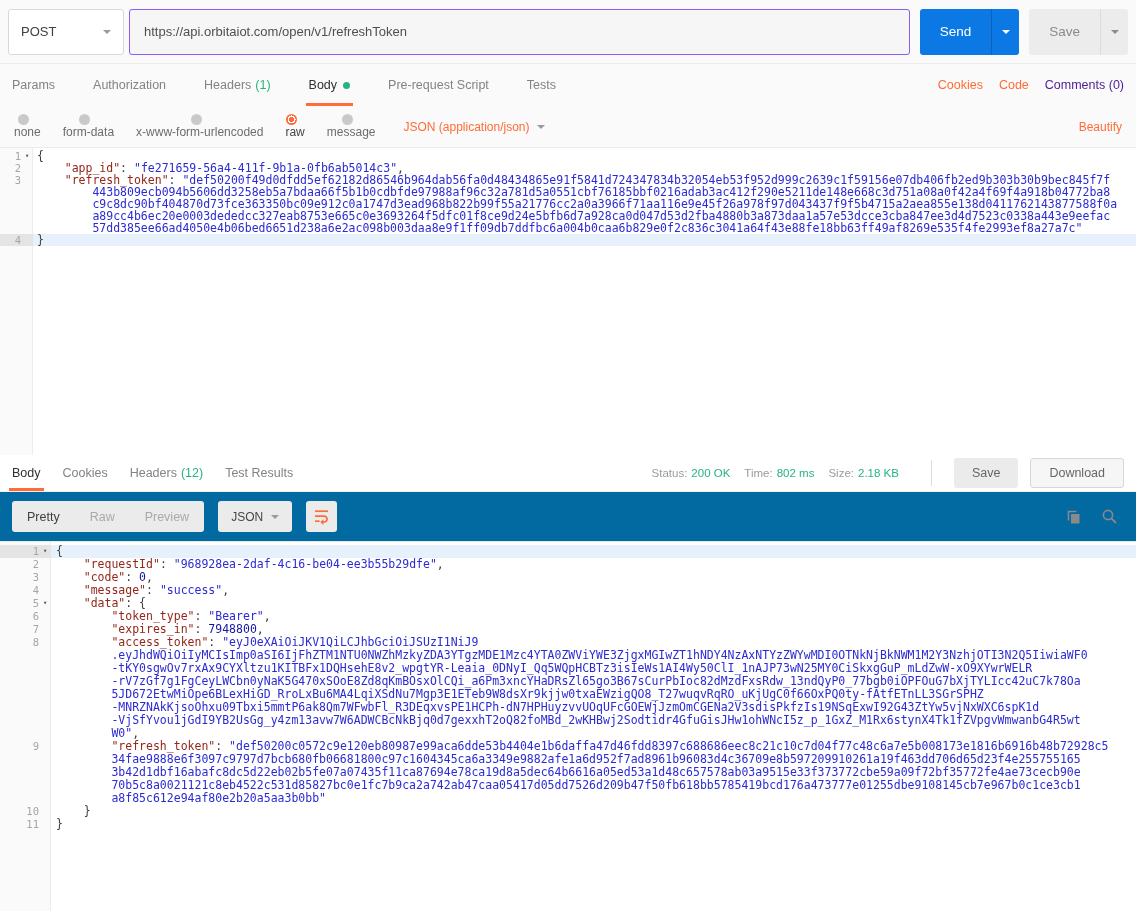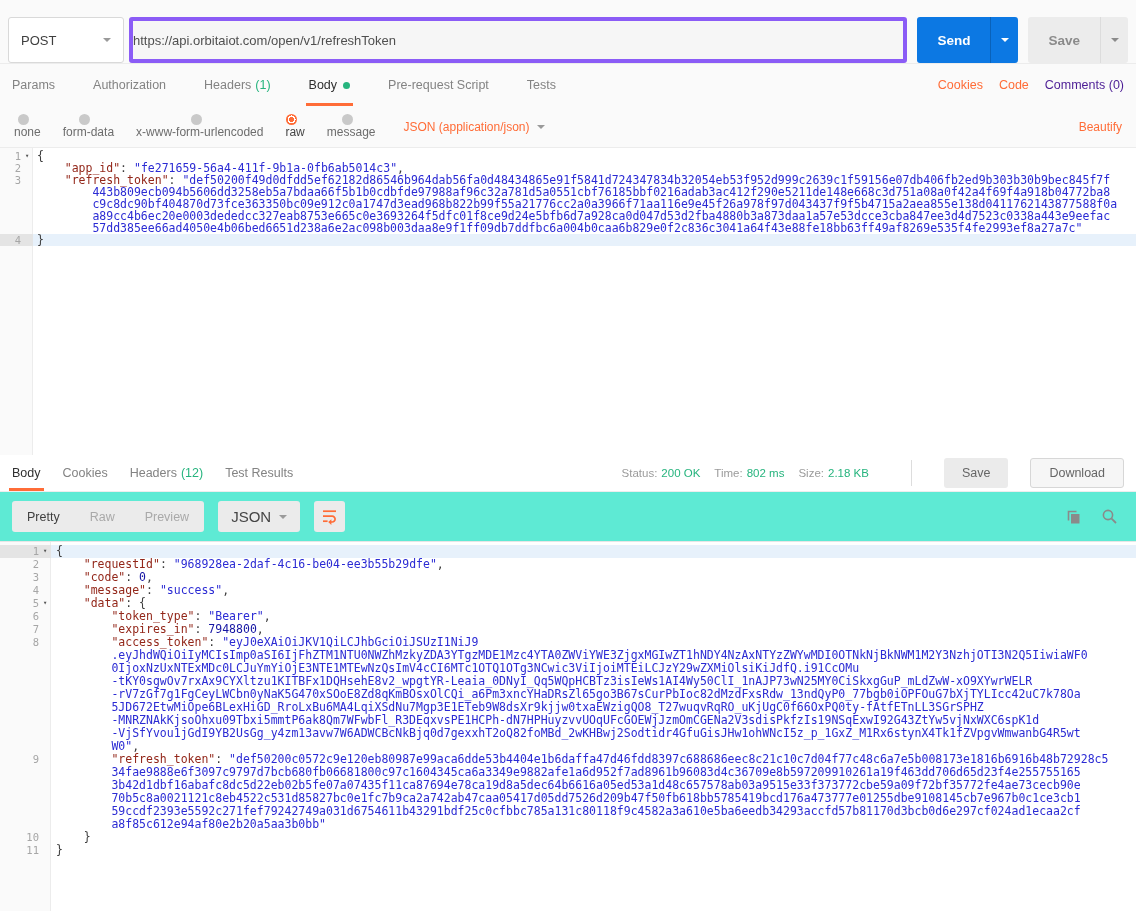--- a/index.html
+++ b/index.html
@@ -1,28 +1,28 @@
 <!DOCTYPE html>
 <html style="--accent: #ff6c37; --status-green: #26b47e; --send-blue: #0c78e3; --code-key: #93271a; --code-string: #2b2bd4; --code-number: #1515a3; --highlight-row: #e7f1fb;"><head>
 <meta charset="utf-8">
 <style>
   * { box-sizing: border-box; margin: 0; padding: 0; }
   html,body { width:1136px; height:911px; overflow:hidden; background:#fff;
     font-family:"Liberation Sans", sans-serif; }
 
   
   .topbar { height:64px; background:#fafafa; border-bottom:1px solid #ececec;
-    display:flex; align-items:flex-end; gap:5px; padding:0 8px; }
+    display:flex; align-items:center; gap:5px; padding:0 8px; }
   .method-select { width:116px; height:46px; background:#fff; border:1px solid #d9d9d9;
     border-radius:3px; display:flex; align-items:center; justify-content:space-between;
     padding:0 12px; font-size:13px; color:#3f3f3f; cursor:pointer; }
-  .url-input { flex:1; height:46px; background:#f6f6f6; border:4px solid #8b5cf6;
-    border-radius:3px; display:flex; align-items:center; padding:0 0;
+  .url-input { flex:1; height:46px; background:#f6f6f6; border:1px solid #8b5cf6;
+    border-radius:3px; display:flex; align-items:center; padding:0 14px;
     font-size:13px; color:#4f4f4f; }
-  .btn-split { display:flex; height:46px; border-radius:3px; overflow:hidden; margin-left:5px;font-weight:bold; }
+  .btn-split { display:flex; height:46px; border-radius:3px; overflow:hidden; margin-left:5px; }
   .btn-split .main { display:flex; align-items:center; padding:0 20px; font-size:13.5px; cursor:pointer; }
   .btn-split .caret-seg { width:28px; display:flex; align-items:center; justify-content:center; cursor:pointer; }
   .btn-send { background:var(--send-blue,#0c78e3); color:#fff; }
   .btn-send .caret-seg { border-left:1px solid rgba(0,0,0,.18); }
   .btn-save { background:#ececec; color:#8b8b8b; }
   .btn-save .caret-seg { border-left:1px solid #dcdcdc; }
 
   .caret { width:0; height:0; border-left:4px solid transparent; border-right:4px solid transparent; }
   .caret.gray  { border-top:4px solid #9a9a9a; }
   .caret.white { border-top:4px solid #fff; }
@@ -71,36 +71,36 @@
   .ed-row.hl .ed-code { background:var(--highlight-row,#e7f1fb); }
   .ed-row.hl .ed-gut  { background:#e4e4e4; }
   .tk-p { color:#3d3d3d; }
   .tk-k { color:var(--code-key,#93271a); }
   .tk-s { color:var(--code-string,#2b2bd4); }
   .tk-n { color:var(--code-number,#1515a3); }
 
   
   .resp-head { height:37px; border-bottom:1px solid #ededed; display:flex; align-items:stretch; padding:0 12px; background:#fff; }
   .resp-head .rtab { margin-right:22px; }
-  .resp-head .right { margin-left:auto; display:flex; align-items:center; gap:22px; }
+  .resp-head .right { margin-left:auto; display:flex; align-items:center; gap:12px; }
   .meta { display:flex; align-items:center; gap:4px; font-size:11.5px; margin-right:8px; }
   .m-label { color:#9b9b9b; }
   .m-val { color:var(--status-green,#26b47e); margin-right:10px; }
   .vdiv { width:1px; height:26px; background:#ddd; margin:0 10px 0 2px; }
   .btn-flat { height:30px; display:flex; align-items:center; padding:0 18px; font-size:12.5px;
     color:#666; background:#ebebeb; border-radius:3px; cursor:pointer; }
   .btn-flat.outline { background:#f6f6f6; border:1px solid #d7d7d7; }
 
   
-  .resp-toolbar { height:49px; display:flex; align-items:center; padding:0 12px; background:#5eead4; }
+  .resp-toolbar { height:49px; display:flex; align-items:center; padding:0 12px; background:#0369a1; }
   .view-group { display:flex; background:#ebebeb; border-radius:3px; height:31px; align-items:stretch; }
   .view-group .vg-item { display:flex; align-items:center; padding:0 15px; font-size:12.5px; color:#a9a9a9; cursor:pointer; }
   .view-group .vg-item.active { color:#3f3f3f; }
   .fmt-select { display:flex; align-items:center; gap:8px; background:#ebebeb; border-radius:3px;
-    height:31px; padding:4px 13px; margin-left:14px; font-size:15px; color:#454545; cursor:pointer; }
+    height:31px; padding:4px 13px; margin-left:14px; font-size:12px; color:#454545; cursor:pointer; }
   .icon-btn { width:31px; height:31px; background:#ebebeb; border-radius:3px; margin-left:14px;
     display:flex; align-items:center; justify-content:center; cursor:pointer; }
   .resp-toolbar .right { margin-left:auto; display:flex; align-items:center; gap:20px; padding-right:6px; }
   .ghost-icon { cursor:pointer; display:flex; }
 </style>
 </head>
 <body>
 
 <div class="topbar">
   <div class="method-select">
@@ -366,27 +366,20 @@
         <span class="ed-num"></span>
         <span class="ed-fold"></span>
       </div>
       <div class="ed-code"><span class="tk-i">        </span><span class="tk-s">.eyJhdWQiOiIyMCIsImp0aSI6IjFhZTM1NTU0NWZhMzkyZDA3YTgzMDE1Mzc4YTA0ZWViYWE3ZjgxMGIwZT1hNDY4NzAxNTYzZWYwMDI0OTNkNjBkNWM1M2Y3NzhjOTI3N2Q5IiwiaWF0</span></div>
     </div>
     <div class="ed-row">
       <div class="ed-gut">
         <span class="ed-num"></span>
         <span class="ed-fold"></span>
       </div>
-      <div class="ed-code"><span class="tk-i">        </span><span class="tk-s">0IjoxNzUxNTExMDc0LCJuYmYiOjE3NTE1MTEwNzQsImV4cCI6MTc1OTQ1OTg3NCwic3ViIjoiMTEiLCJzY29wZXMiOlsiKiJdfQ.i91CcOMu</span></div>
-    </div>
-    <div class="ed-row">
-      <div class="ed-gut">
-        <span class="ed-num"></span>
-        <span class="ed-fold"></span>
-      </div>
       <div class="ed-code"><span class="tk-i">        </span><span class="tk-s">-tKY0sgwOv7rxAx9CYXltzu1KITBFx1DQHsehE8v2_wpgtYR-Leaia_0DNyI_Qq5WQpHCBTz3isIeWs1AI4Wy50ClI_1nAJP73wN25MY0CiSkxgGuP_mLdZwW-xO9XYwrWELR</span></div>
     </div>
     <div class="ed-row">
       <div class="ed-gut">
         <span class="ed-num"></span>
         <span class="ed-fold"></span>
       </div>
       <div class="ed-code"><span class="tk-i">        </span><span class="tk-s">-rV7zGf7g1FgCeyLWCbn0yNaK5G470xSOoE8Zd8qKmBOsxOlCQi_a6Pm3xncYHaDRsZl65go3B67sCurPbIoc82dMzdFxsRdw_13ndQyP0_77bgb0iOPFOuG7bXjTYLIcc42uC7k78Oa</span></div>
     </div>
     <div class="ed-row">
@@ -443,27 +436,20 @@
         <span class="ed-num"></span>
         <span class="ed-fold"></span>
       </div>
       <div class="ed-code"><span class="tk-i">        </span><span class="tk-s">70b5c8a0021121c8eb4522c531d85827bc0e1fc7b9ca2a742ab47caa05417d05dd7526d209b47f50fb618bb5785419bcd176a473777e01255dbe9108145cb7e967b0c1ce3cb1</span></div>
     </div>
     <div class="ed-row">
       <div class="ed-gut">
         <span class="ed-num"></span>
         <span class="ed-fold"></span>
       </div>
-      <div class="ed-code"><span class="tk-i">        </span><span class="tk-s">59ccdf2393e5592c271fef79242749a031d6754611b43291bdf25c0cfbbc785a131c80118f9c4582a3a610e5ba6eedb34293accfd57b81170d3bcb0d6e297cf024ad1ecaa2cf</span></div>
-    </div>
-    <div class="ed-row">
-      <div class="ed-gut">
-        <span class="ed-num"></span>
-        <span class="ed-fold"></span>
-      </div>
       <div class="ed-code"><span class="tk-i">        </span><span class="tk-s">a8f85c612e94af80e2b20a5aa3b0bb"</span></div>
     </div>
     <div class="ed-row">
       <div class="ed-gut">
         <span class="ed-num">10</span>
         <span class="ed-fold"></span>
       </div>
       <div class="ed-code"><span class="tk-i">    </span><span class="tk-p">}</span></div>
     </div>
     <div class="ed-row">

